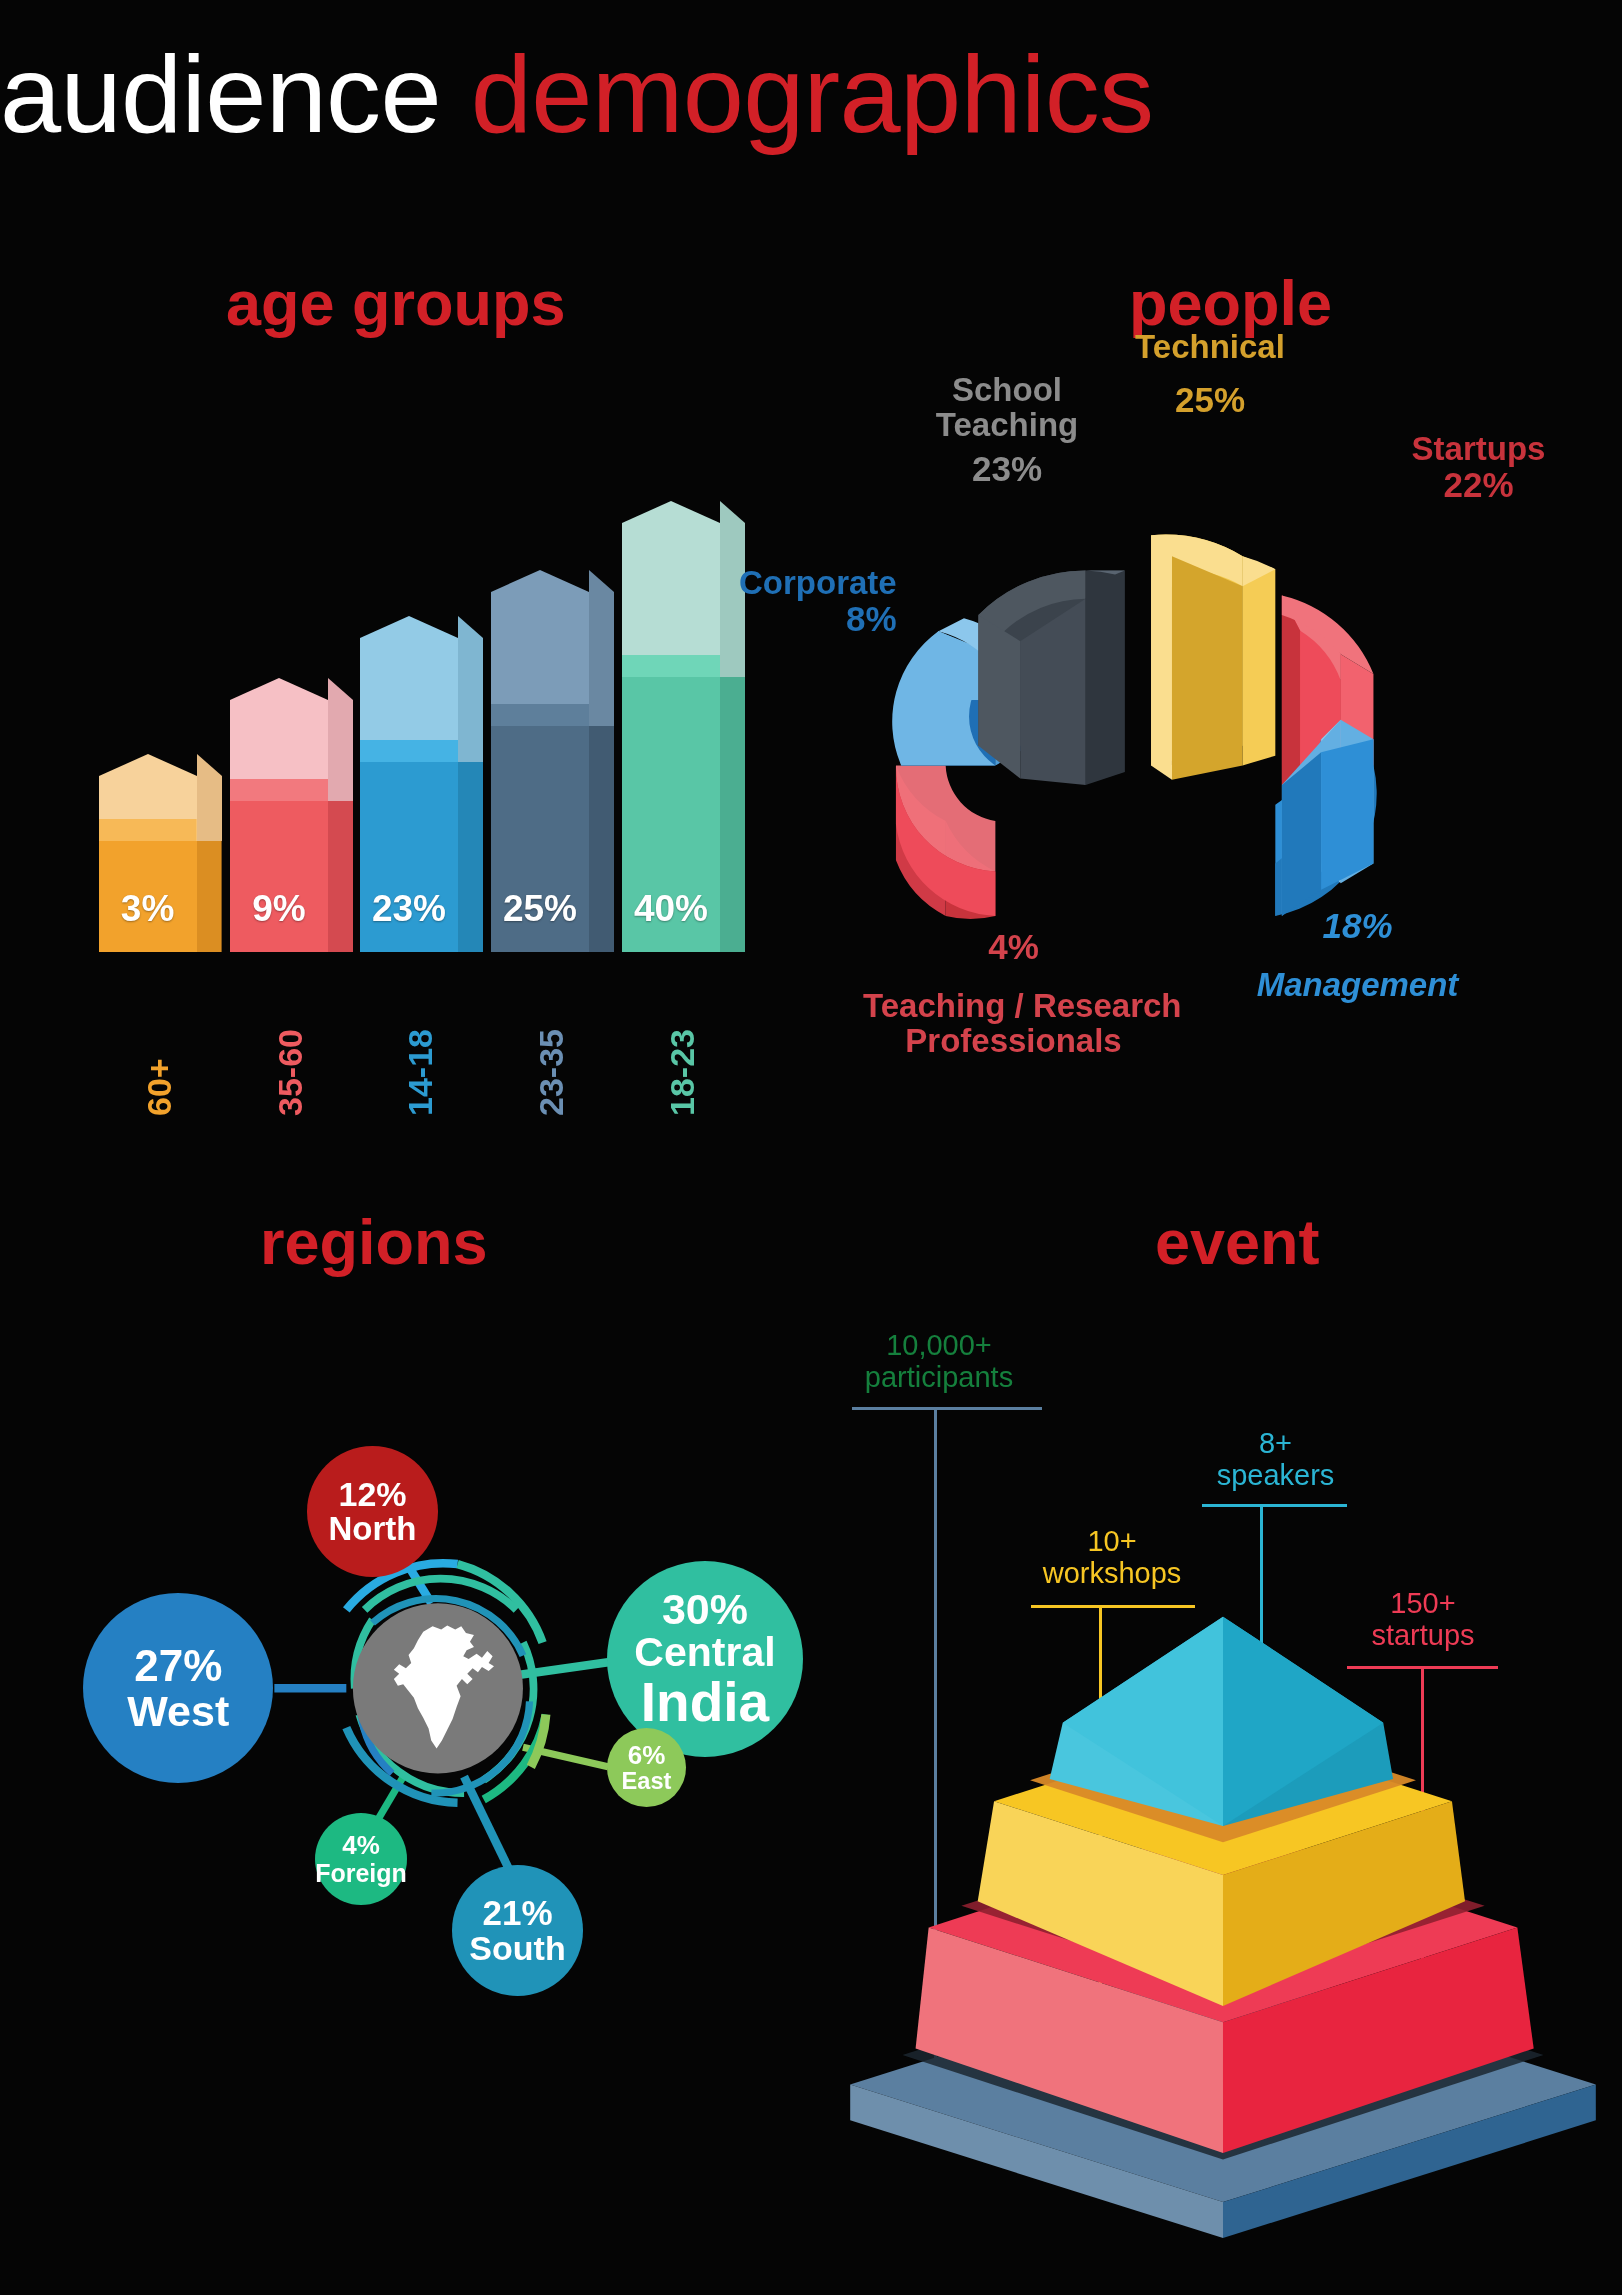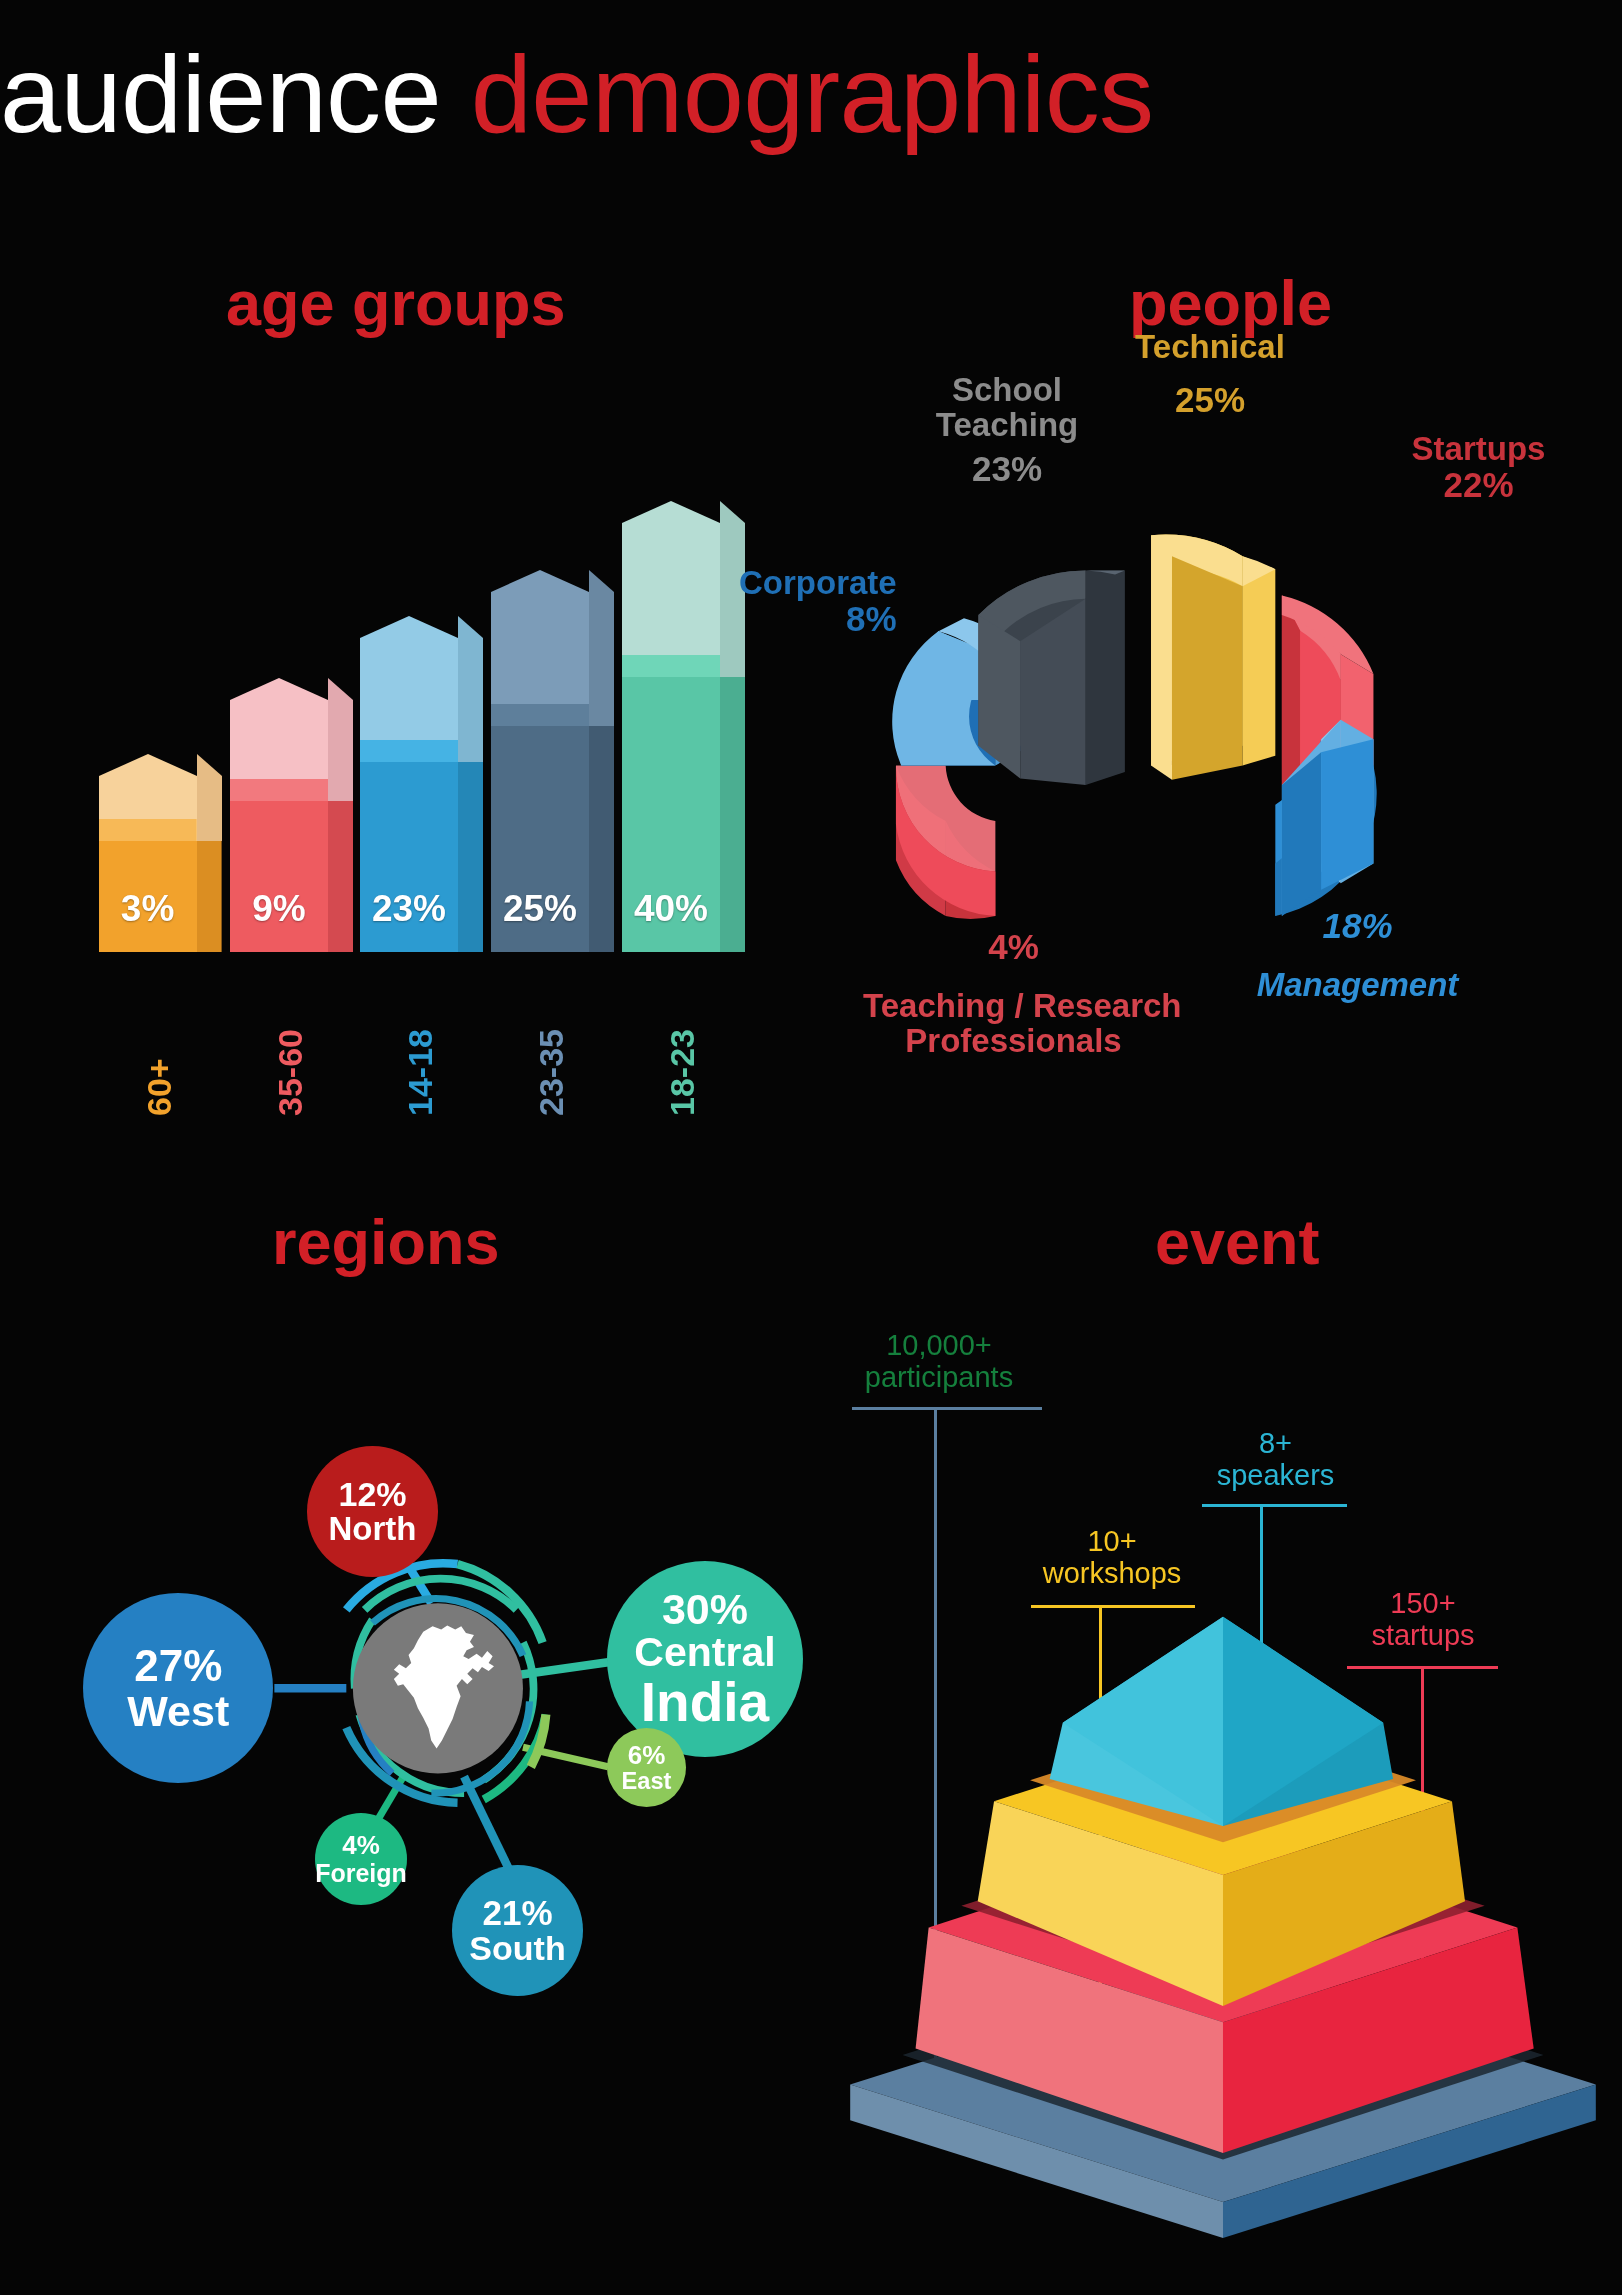--- a/index.html
+++ b/index.html
@@ -24,21 +24,21 @@
 
   
   .sec-title {
     position:absolute;
     color:#D22027;
     font-size:63px; font-weight:bold; line-height:1;
     white-space:nowrap;
   }
   #t-age     { top:272px;  left:226px; }
   #t-people  { top:272px;  left:1129px; }
-  #t-regions { top:1211px; left:272px;text-align:center; }
+  #t-regions { top:1211px; left:260px;text-align:center; }
   #t-event   { top:1211px; left:1155px; }
 
   
   #age-chart { position:absolute; left:79px; top:484px; width:720px; height:589px; }
   .bar-wrap { position:absolute; bottom:121px; }
   .bar {
     position:absolute; bottom:0; left:0;
     width:98px;
   }
   

